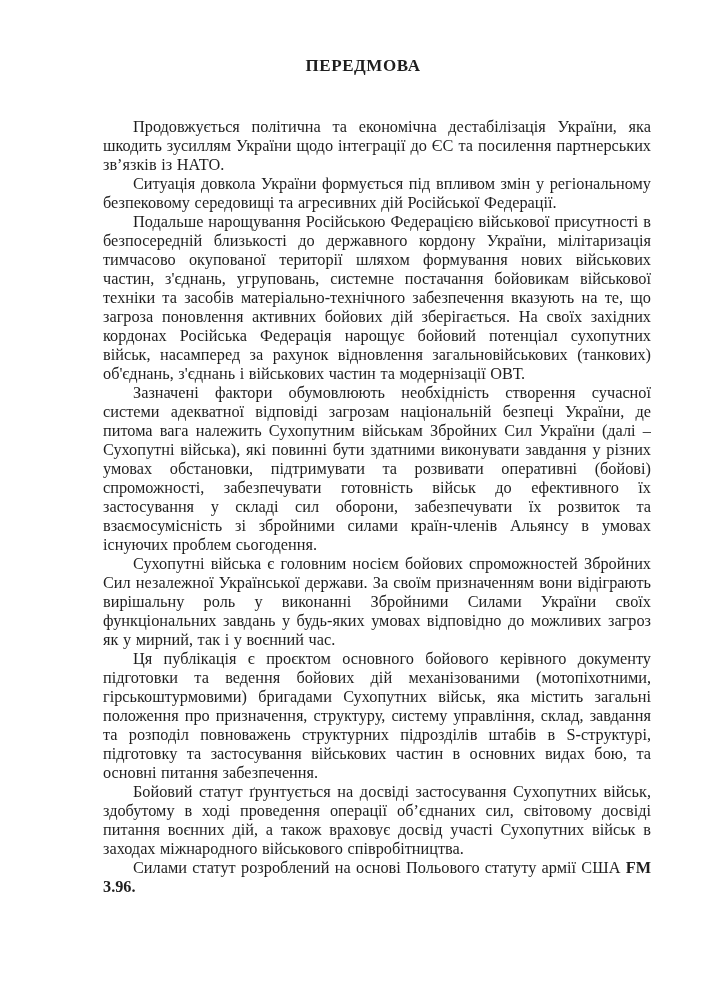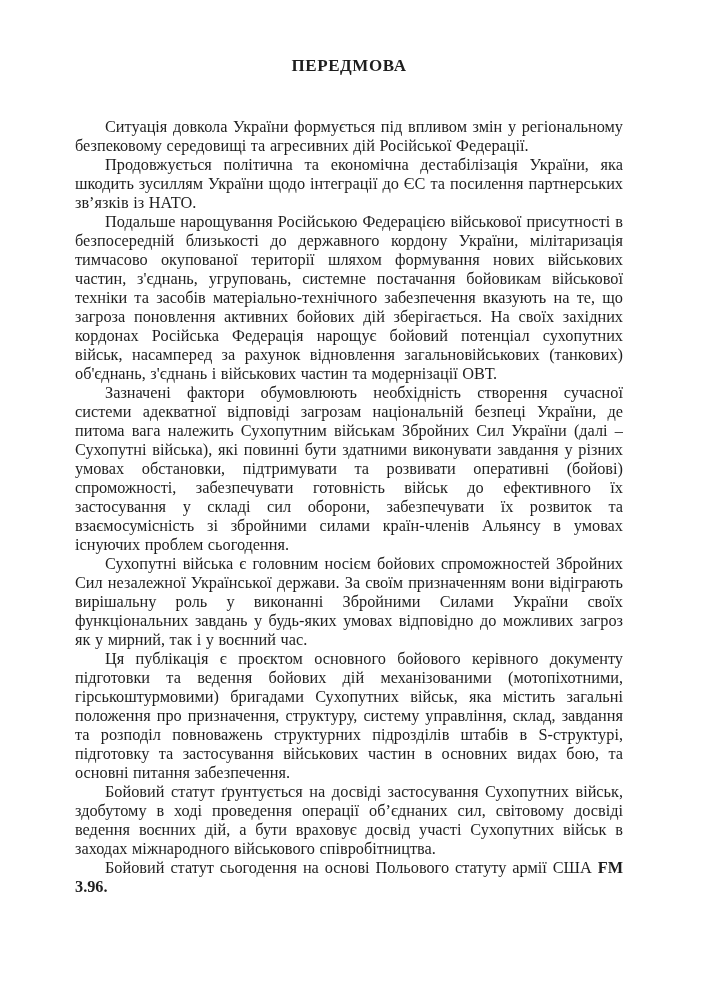--- a/index.html
+++ b/index.html
@@ -7,21 +7,21 @@
     padding: 0;
     background: #ffffff;
   }
   .page {
     position: relative;
     width: 707px;
     height: 1000px;
     margin: 0 auto;
     background: #ffffff;
     box-sizing: border-box;
-    padding: 56px 84px 0 75px;
+    padding: 56px 84px 0 103px;
     overflow: hidden;
     font-family: "Liberation Serif", "DejaVu Serif", serif;
     color: #1e1e1e;
   }
   .doc-title {
     font-size: 17px;
     line-height: 20px;
     font-weight: bold;
     text-align: center;
     letter-spacing: 0.6px;
@@ -40,22 +40,22 @@
   }
   .seg { font-weight: normal; }
   .seg.bold { font-weight: bold; }
 </style>
 </head>
 <body>
 
 <div class="page">
   <h1 class="doc-title">ПЕРЕДМОВА</h1>
   <div class="doc-body" id="doc-body">
+      <p class="para"><span class="seg">Продовжується політична та економічна дестабілізація України, яка шкодить зусиллям України щодо інтеграції до ЄС та посилення партнерських зв’язків із НАТО.</span></p>
       <p class="para"><span class="seg">Ситуація довкола України формується під впливом змін у регіональному безпековому середовищі та агресивних дій Російської Федерації.</span></p>
-      <p class="para"><span class="seg">Продовжується політична та економічна дестабілізація України, яка шкодить зусиллям України щодо інтеграції до ЄС та посилення партнерських зв’язків із НАТО.</span></p>
       <p class="para"><span class="seg">Подальше нарощування Російською Федерацією військової присутності в безпосередній близькості до державного кордону України, мілітаризація тимчасово окупованої території шляхом формування нових військових частин, з'єднань, угруповань, системне постачання бойовикам військової техніки та засобів матеріально-технічного забезпечення вказують на те, що загроза поновлення активних бойових дій зберігається. На своїх західних кордонах Російська Федерація нарощує бойовий потенціал сухопутних військ, насамперед за рахунок відновлення загальновійськових (танкових) об'єднань, з'єднань і військових частин та модернізації ОВТ.</span></p>
       <p class="para"><span class="seg">Зазначені фактори обумовлюють необхідність створення сучасної системи адекватної відповіді загрозам національній безпеці України, де питома вага належить Сухопутним військам Збройних Сил України (далі – Сухопутні війська), які повинні бути здатними виконувати завдання у різних умовах обстановки, підтримувати та розвивати оперативні (бойові) спроможності, забезпечувати готовність військ до ефективного їх застосування у складі сил оборони, забезпечувати їх розвиток та взаємосумісність зі збройними силами країн-членів Альянсу в умовах існуючих проблем сьогодення.</span></p>
       <p class="para"><span class="seg">Сухопутні війська є головним носієм бойових спроможностей Збройних Сил незалежної Української держави. За своїм призначенням вони відіграють вирішальну роль у виконанні Збройними Силами України своїх функціональних завдань у будь-яких умовах відповідно до можливих загроз як у мирний, так і у воєнний час.</span></p>
       <p class="para"><span class="seg">Ця публікація є проєктом основного бойового керівного документу підготовки та ведення бойових дій механізованими (мотопіхотними, гірськоштурмовими) бригадами Сухопутних військ, яка містить загальні положення про призначення, структуру, систему управління, склад, завдання та розподіл повноважень структурних підрозділів штабів в S-структурі, підготовку та застосування військових частин в основних видах бою, та основні питання забезпечення.</span></p>
-      <p class="para"><span class="seg">Бойовий статут ґрунтується на досвіді застосування Сухопутних військ, здобутому в ході проведення операції об’єднаних сил, світовому досвіді ведення воєнних дій, а бути враховує досвід участі Сухопутних військ в заходах міжнародного військового співробітництва.</span></p>
-      <p class="para"><span class="seg">Бойовий статут сьогодення на основі Польового статуту армії США </span><span class="seg bold">FM 3.96.</span></p>
+      <p class="para"><span class="seg">Бойовий статут ґрунтується на досвіді застосування Сухопутних військ, здобутому в ході проведення операції об’єднаних сил, світовому досвіді питання воєнних дій, а також враховує досвід участі Сухопутних військ в заходах міжнародного військового співробітництва.</span></p>
+      <p class="para"><span class="seg">Силами статут розроблений на основі Польового статуту армії США </span><span class="seg bold">FM 3.96.</span></p>
     </div>
 </div>
 
 </body></html>

